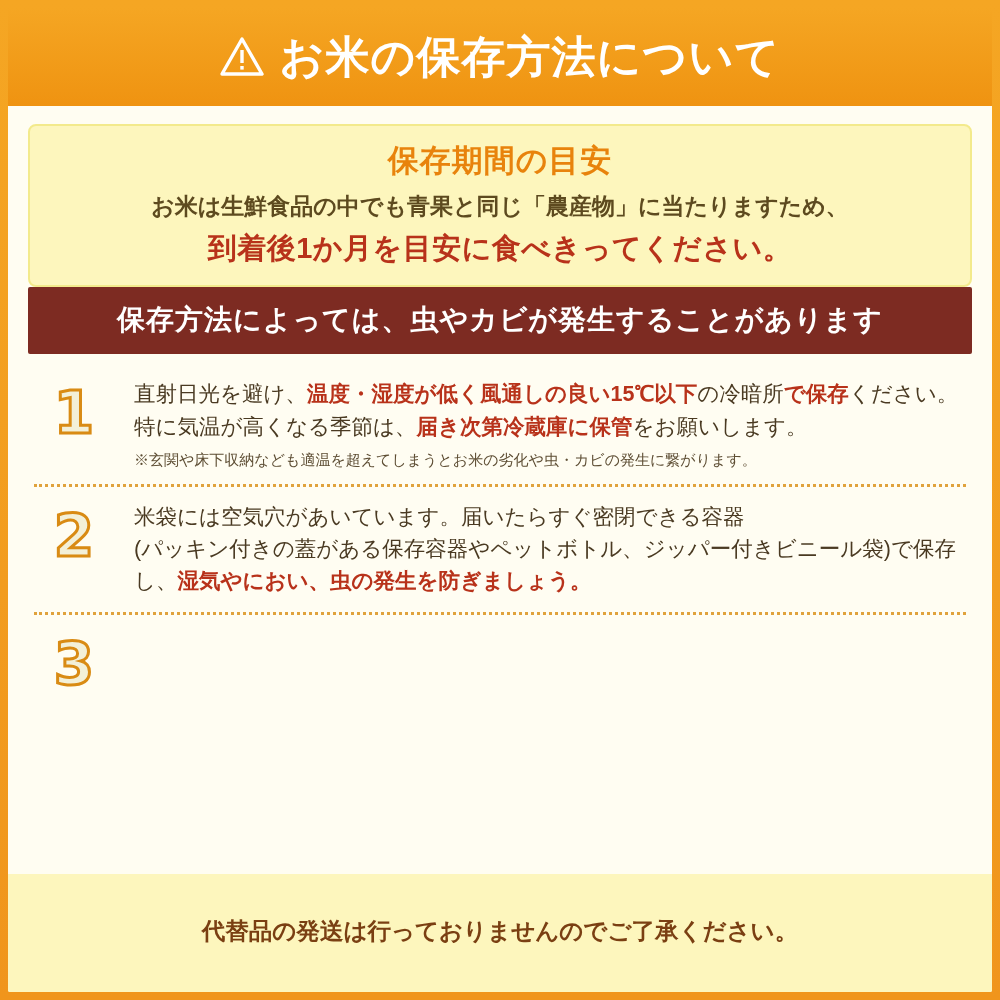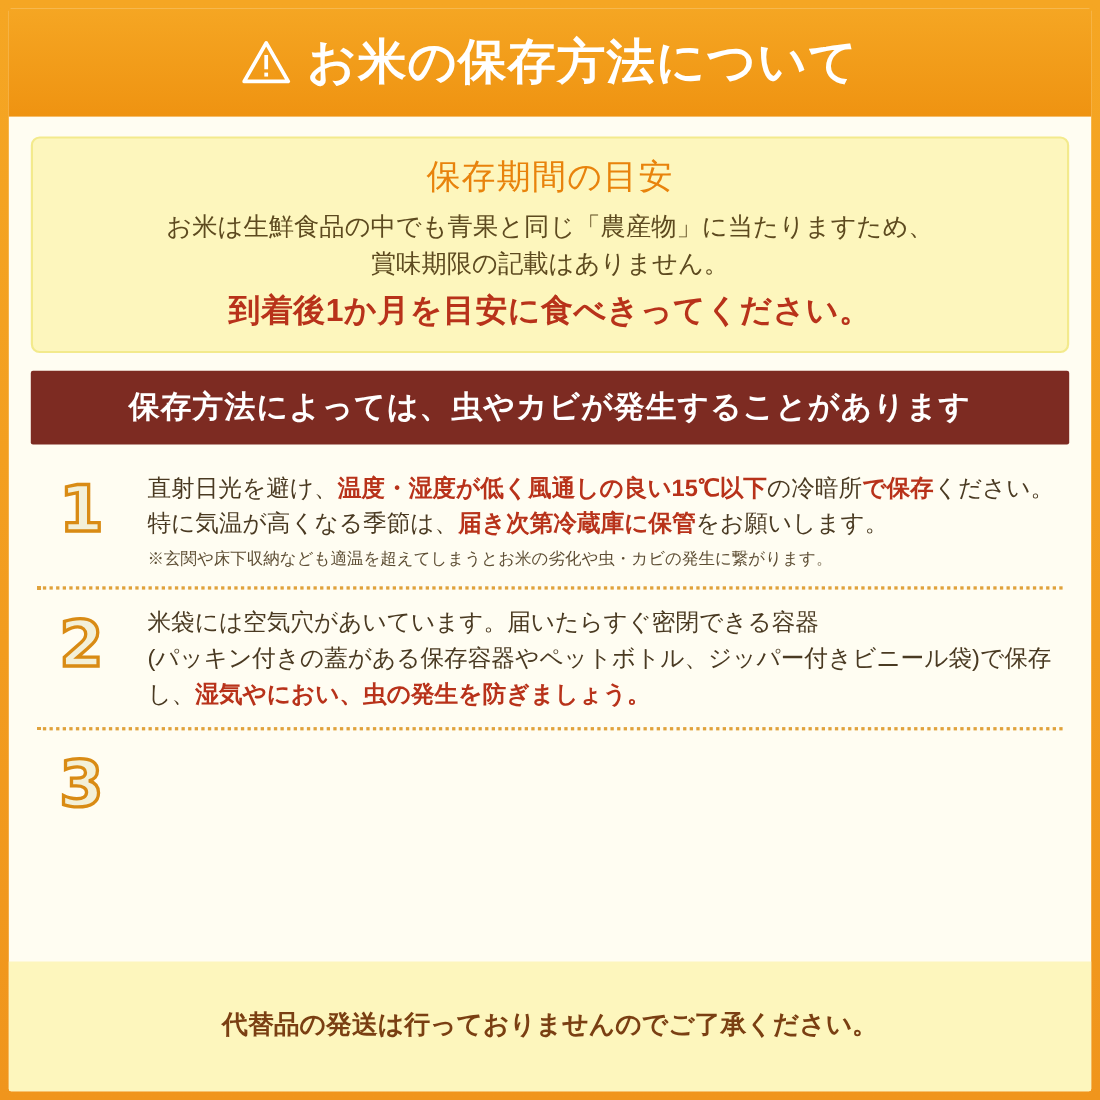--- a/index.html
+++ b/index.html
@@ -65,41 +65,40 @@
   .period-box {
     background: #fdf6bd;
     border: 2px solid #f3ea8c;
     border-radius: 8px;
     padding: 14px 18px 16px 18px;
     text-align: center;
   }
   .period-title {
     color: #e8830c;
     font-size: 31px;
-    font-weight: normal;
+    font-weight: bold;
     letter-spacing: 1px;
     margin-bottom: 8px;
   }
   .period-line {
     color: #5d4a1f;
     font-size: 23px;
     line-height: 1.45;
-    font-weight: normal;
+    font-weight: bold;
   }
   .period-strong {
     color: #b8321a;
     font-size: 29px;
     font-weight: bold;
     margin-top: 6px;
     letter-spacing: 0.5px;
   }
 
   
   .banner {
-    margin-top: 16px;
     background: #7d2b22;
     color: #ffffff;
     font-size: 28px;
     font-weight: bold;
     letter-spacing: 1px;
     text-align: center;
     padding: 14px 0 15px 0;
     border-radius: 2px;
   }
 
@@ -180,21 +179,20 @@
         </svg>
       </span>
       <div class="header-title">お米の保存方法について</div>
     </div>
 
     <div class="body">
 
       <div class="period-box">
         <div class="period-title">保存期間の目安</div>
         <div class="period-line">お米は生鮮食品の中でも青果と同じ「農産物」に当たりますため、</div>
-        <div class="period-line">賞味期限の記載はありません。</div>
         <div class="period-strong">到着後1か月を目安に食べきってください。</div>
       </div>
 
       <div class="banner">保存方法によっては、虫やカビが発生することがあります</div>
 
       <div class="list">
 
         <div class="row">
           <div class="num">1</div>
           <div class="rowtext">直射日光を避け、<b>温度・湿度が低く風通しの良い15℃以下</b>の冷暗所<b>で保存</b>ください。<br>特に気温が高くなる季節は、<b>届き次第冷蔵庫に保管</b>をお願いします。<span class="note">※玄関や床下収納なども適温を超えてしまうとお米の劣化や虫・カビの発生に繋がります。</span></div>

